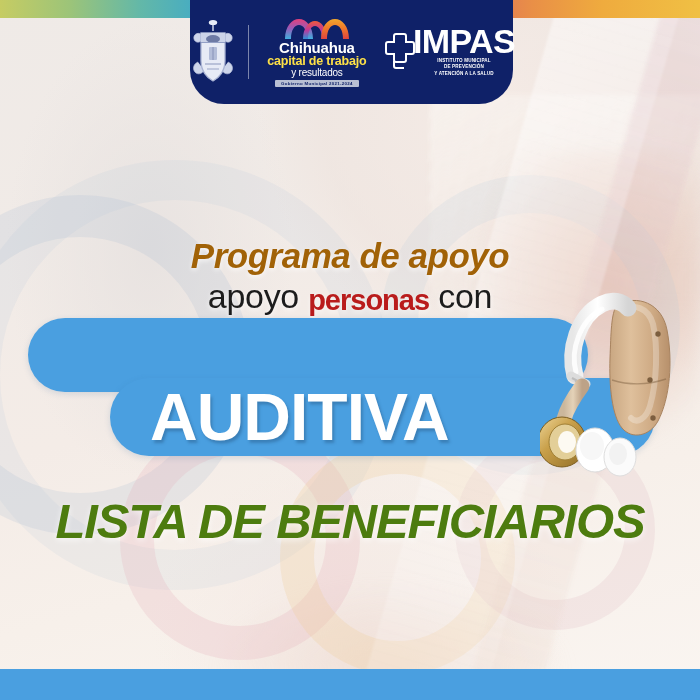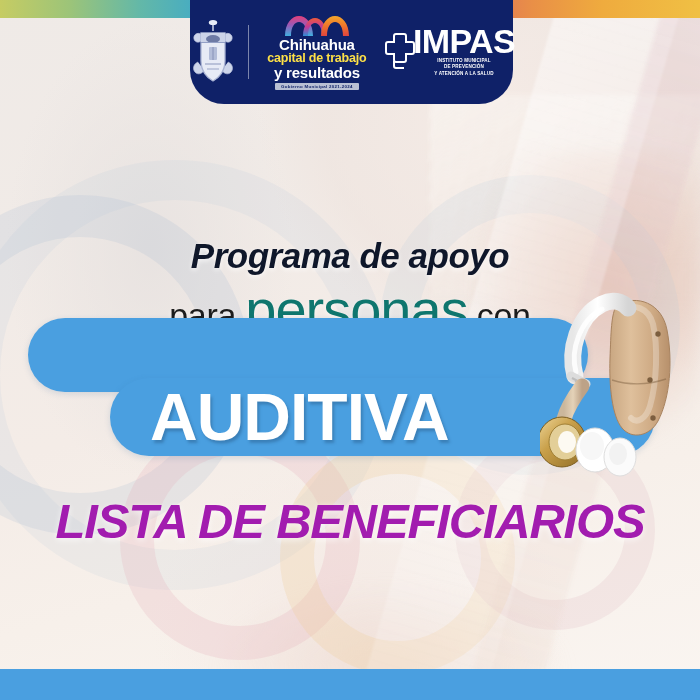--- a/index.html
+++ b/index.html
@@ -90,50 +90,50 @@
   .crest { position:relative; width:50px; height:68px; flex:0 0 auto; }
   .crest svg { display:block; }
 
   .vdivider { width:1px; height:54px; background:rgba(255,255,255,0.45); }
 
   
   .chih { display:flex; flex-direction:column; align-items:center; width:116px; }
   .chih-waves { width:72px; height:22px; display:block; margin-bottom:1px; }
   .chih-l1 { color:#fff; font-size:15px; font-weight:bold; line-height:1.02; letter-spacing:-0.2px; }
   .chih-l2 { color:#fde047; font-size:12.5px; font-weight:bold; line-height:1.05; letter-spacing:-0.2px; white-space:nowrap; }
-  .chih-l3 { color:#fff; font-size:15px; font-weight:bold; line-height:1.05; letter-spacing:-0.2px; }
+  .chih-l3 { color:#fff; font-size:10px; font-weight:normal; line-height:1.05; letter-spacing:-0.2px; }
   .chih-l4 {
     margin-top:2px; color:#0f2168; background:#b9c0d4;
     font-size:4.4px; font-weight:bold; letter-spacing:.3px;
     padding:1px 6px; border-radius:1px; white-space:nowrap;
   }
 
   
   .impas { display:flex; align-items:center; gap:1px; }
   .impas-cross { width:30px; height:42px; }
   .impas-txtwrap { display:flex; flex-direction:column; align-items:center; margin-left:-3px; }
   .impas-word { color:#fff; font-size:34px; font-weight:bold; letter-spacing:-0.6px; line-height:0.92; }
   .impas-sub { color:#fff; font-size:4.6px; font-weight:bold; line-height:1.45; text-align:center; letter-spacing:.15px; white-space:nowrap; }
 
   
   .line-prog {
     position:absolute; left:0; right:0; top:236px;
     text-align:center;
     font-size:35px; font-weight:bold; font-style:italic;
-    color:#0f172a; letter-spacing:-0.5px;
+    color:#a16207; letter-spacing:-0.5px;
     text-shadow:0 2px 5px rgba(255,255,255,0.75);
   }
   .line-para {
     position:absolute; left:0; right:0; top:277px;
     text-align:center; white-space:nowrap;
     font-size:34px; color:#1c1c1c; letter-spacing:-0.3px;
     text-shadow:0 2px 5px rgba(255,255,255,0.75);
   }
   .line-para .kw {
-    color:#0f766e; font-weight:normal; font-size:56px;
+    color:#b91c1c; font-weight:bold; font-size:29px;
     letter-spacing:-1px; vertical-align:-2px;
     text-shadow:0 2px 5px rgba(255,255,255,0.55);
   }
   .line-para .pre, .line-para .post { font-weight:normal; }
 
   .blue-band {
     position:absolute;
     background:#4a9fe0;
     border-radius:40px;
     box-shadow:0 2px 6px rgba(60,110,160,0.18);
@@ -145,21 +145,21 @@
     position:absolute; color:#ffffff; font-weight:bold;
     letter-spacing:-1px; white-space:nowrap;
     text-shadow:2px 3px 3px rgba(30,70,110,0.35);
   }
   .word1 { left:60px; top:322px; font-size:63px; line-height:68px; }
   .word2 { left:150px; top:381px; font-size:66px; line-height:72px; }
 
   .sub-line {
     position:absolute; left:0; right:0; top:493px;
     text-align:center;
-    color:#a21caf; font-size:49px; font-weight:bold; font-style:italic;
+    color:#4d7c0f; font-size:49px; font-weight:bold; font-style:italic;
     letter-spacing:-1.2px;
     text-shadow:0 2px 6px rgba(255,255,255,0.7);
   }
 
   
   .aid { position:absolute; left:540px; top:258px; width:165px; height:230px; }
   .aid svg { display:block; }
 
   
   .bottom-bar {
@@ -257,21 +257,21 @@
           <div class="impas-sub">Y ATENCIÓN A LA SALUD</div>
         </div>
       </div>
 
     </div>
   </div>
 
   <div class="line-prog">Programa de apoyo</div>
 
   <div class="line-para">
-    <span class="pre">para </span><span class="kw">personas</span><span class="post"> con</span>
+    <span class="pre">apoyo </span><span class="kw">personas</span><span class="post"> con</span>
   </div>
 
   <div class="blue-band band1"></div>
 
   <div class="blue-band band2"></div>
   <div class="word2">AUDITIVA</div>
 
   <div class="aid">
     <svg width="165" height="230" viewBox="0 0 165 230">
       <defs>

